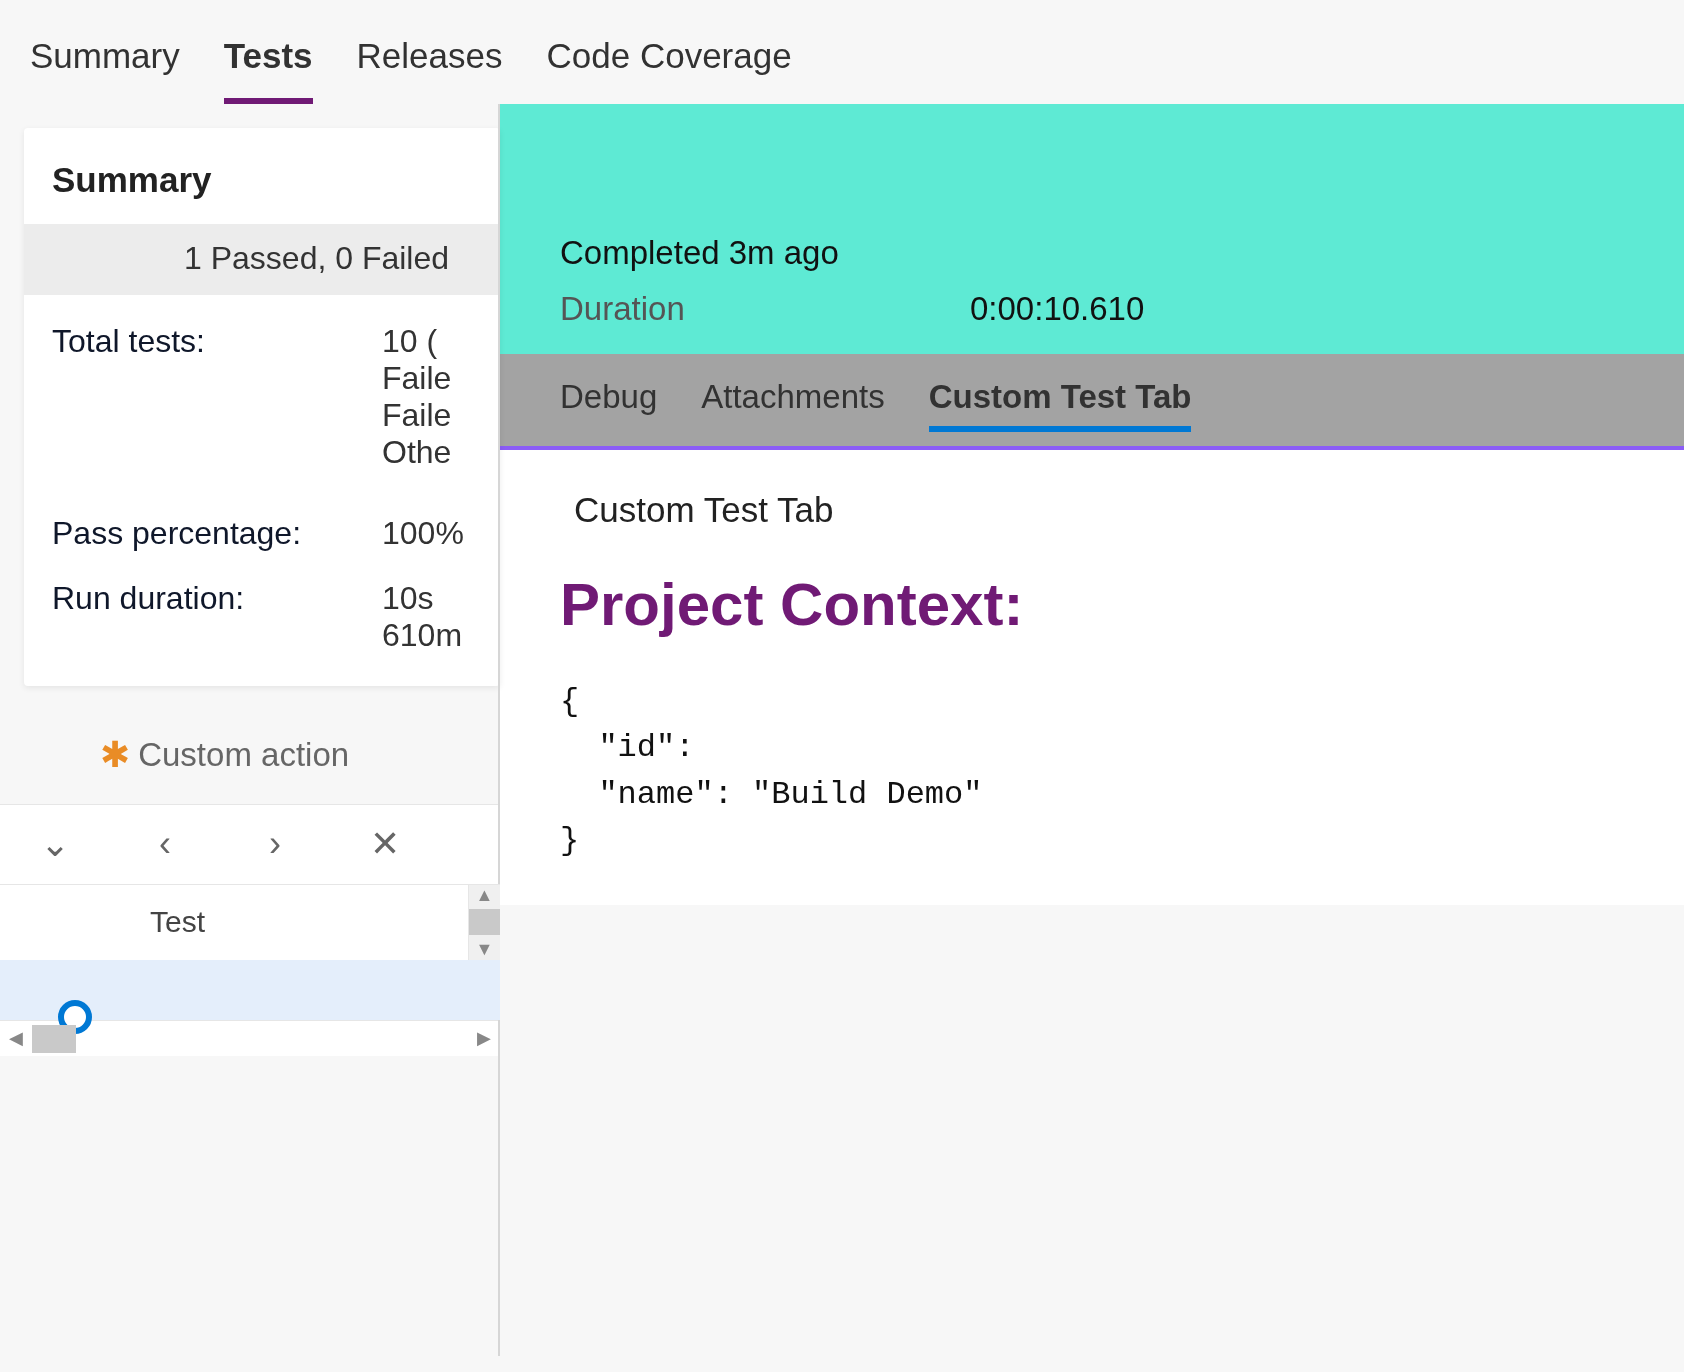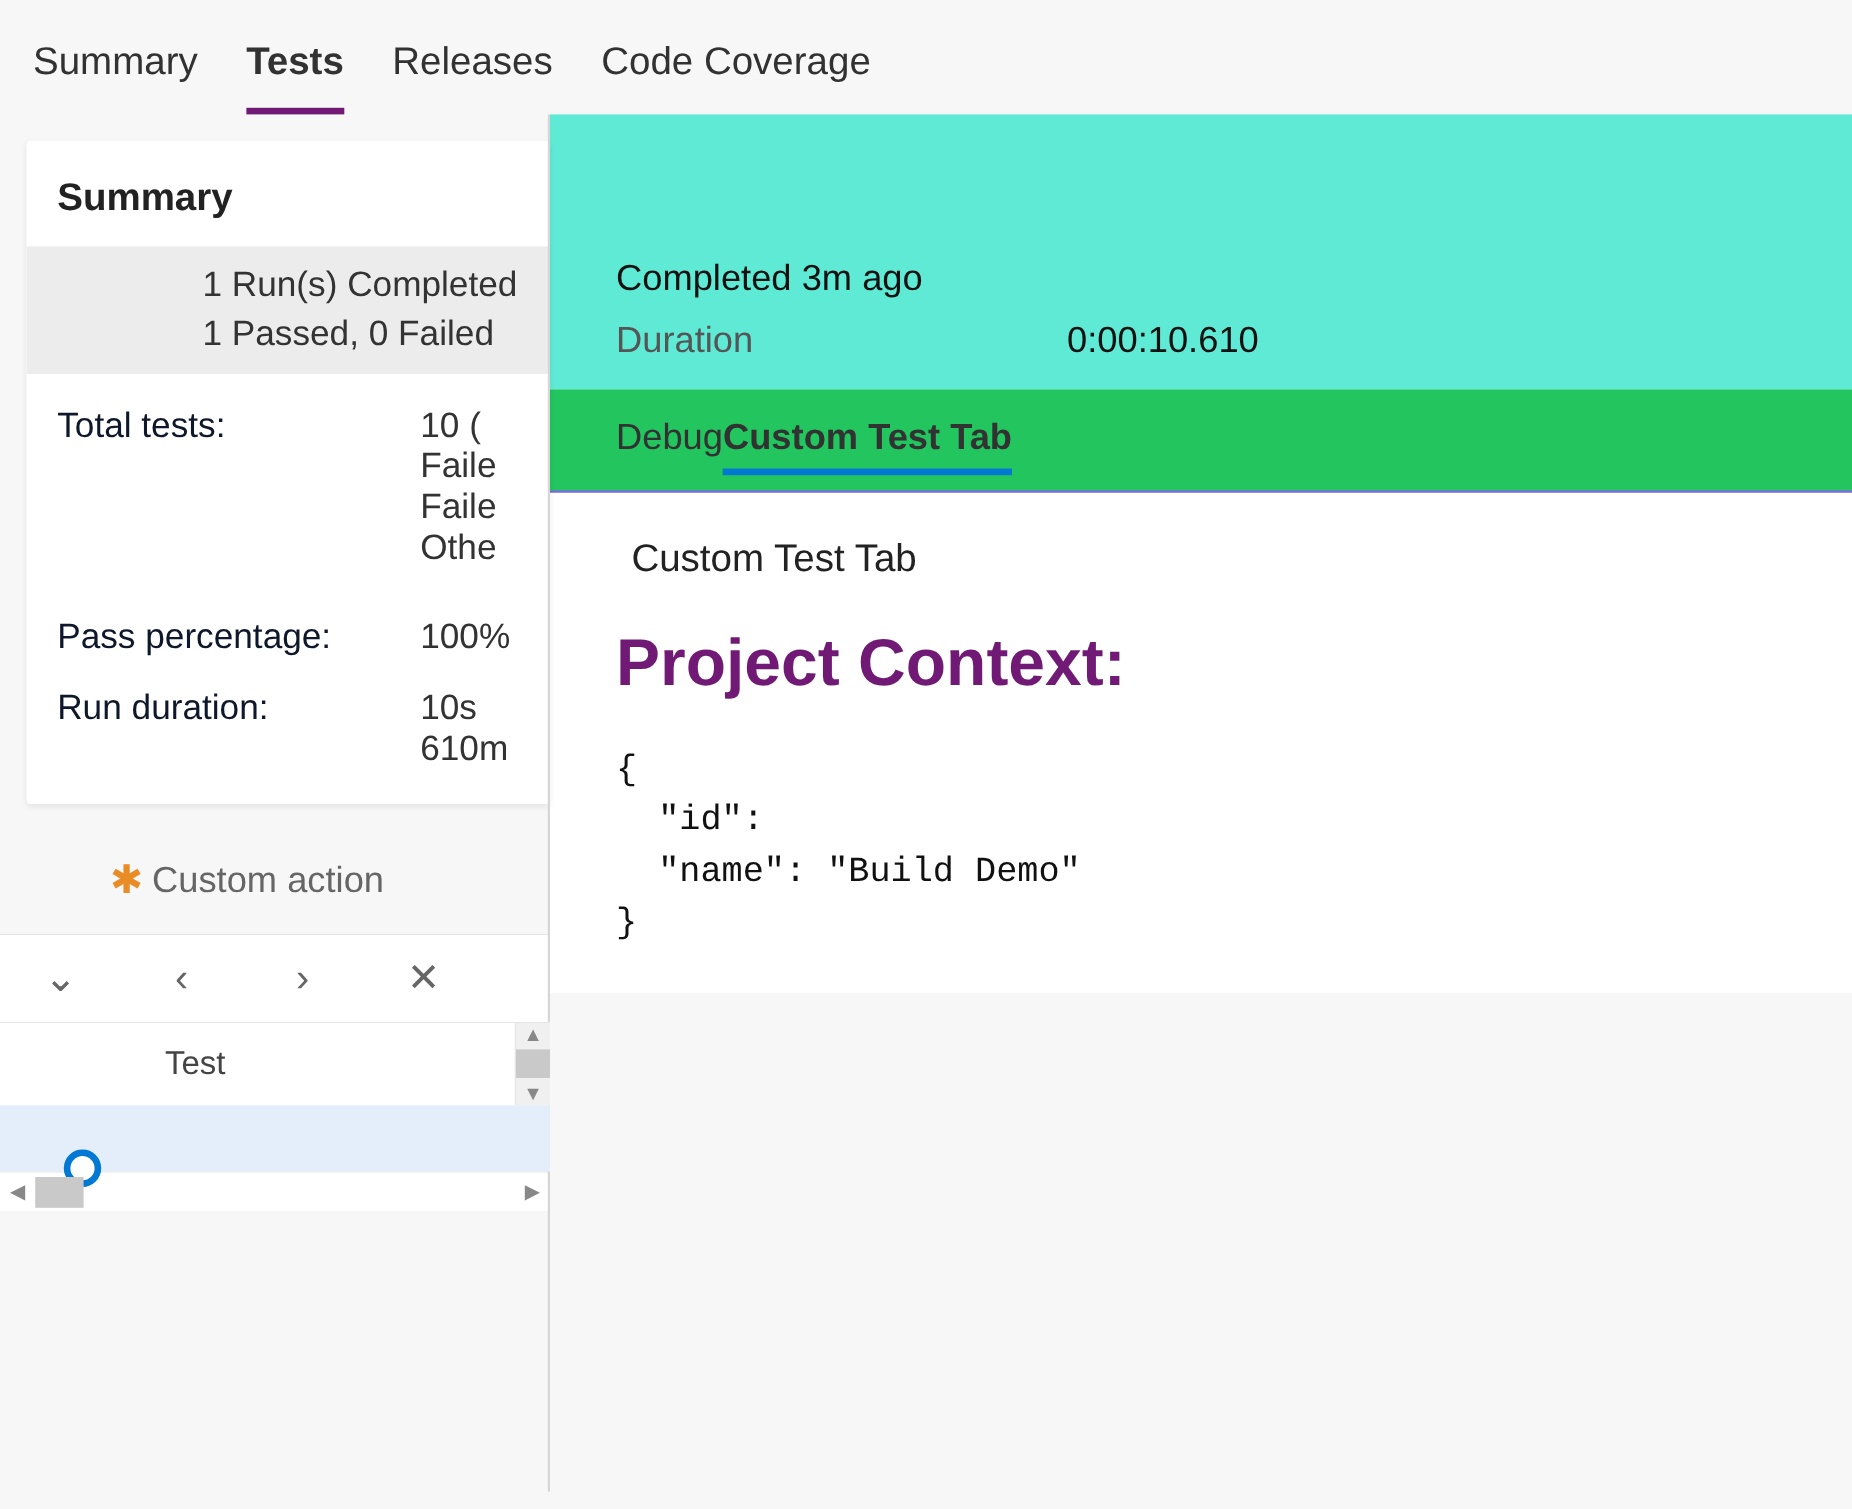--- a/index.html
+++ b/index.html
@@ -47,21 +47,21 @@
     .divider { position: absolute; top: 0; right: 0; width: 2px; height: 100%; background: #d6d6d6; }
 
     
     .right { flex: 1; }
     .detail-header { background: #5eead4; padding: 130px 60px 26px; font-size: 33px; }
     .detail-row { display: flex; align-items: center; }
     .detail-row .label { color: #555; width: 410px; }
     .detail-row .value { color: #111; }
     .completed-line { color: #111; margin-bottom: 18px; }
 
-    .sub-tabs { display: flex; background:#22c55e; padding: 24px 60px 14px; font-size: 33px; border-bottom: 2px solid #8b5cf6; }
+    .sub-tabs { display: flex; gap: 44px; background:#a3a3a3; padding: 24px 60px 14px; font-size: 33px; border-bottom: 4px solid #8b5cf6; }
     .sub-tab  { color:#323232; cursor:pointer; padding-bottom: 10px; }
     .sub-tab.active { font-weight:700; border-bottom: 6px solid #0078d4; }
 
     .tab-body { background:#fff; padding: 40px 60px; }
     .tab-caption { font-size: 35px; color:#222; margin-bottom: 40px; margin-left: 14px; }
     .h1 { font-size: 60px; font-weight: 700; color:#701a75; margin-bottom: 40px; }
 
     pre.code { font-family: "Consolas","Menlo","Courier New",monospace; font-size: 32px; line-height: 1.45; white-space: pre; color:#111; }
   </style>
 </head>
@@ -75,21 +75,20 @@
 </div>
 
 <div class="main">
 
   <div class="left">
     <div class="divider"></div>
 
     <div class="card">
       <div class="card-title">Summary</div>
       <div class="gray-band">
-        <div>1 Run(s) Completed</div>
         <div>1 Passed, 0 Failed</div>
       </div>
       <div class="metrics">
         <div class="metric-row">
           <div class="metric-label">Total tests:</div>
           <div class="metric-val">10 (</div>
         </div>
         <div class="metric-sub">Faile</div>
         <div class="metric-sub">Faile</div>
         <div class="metric-sub">Othe</div>
@@ -145,20 +144,21 @@
     <div class="detail-header">
       <div class="completed-line">Completed 3m ago</div>
       <div class="detail-row">
         <div class="label">Duration</div>
         <div class="value">0:00:10.610</div>
       </div>
     </div>
 
     <div class="sub-tabs">
       <div class="sub-tab">Debug</div>
+      <div class="sub-tab">Attachments</div>
       <div class="sub-tab active">Custom Test Tab</div>
     </div>
 
     <div class="tab-body">
       <div class="tab-caption">Custom Test Tab</div>
       <div class="h1">Project Context:</div>
       <pre class="code">{
   "id":
   "name": "Build Demo"
 }</pre>

